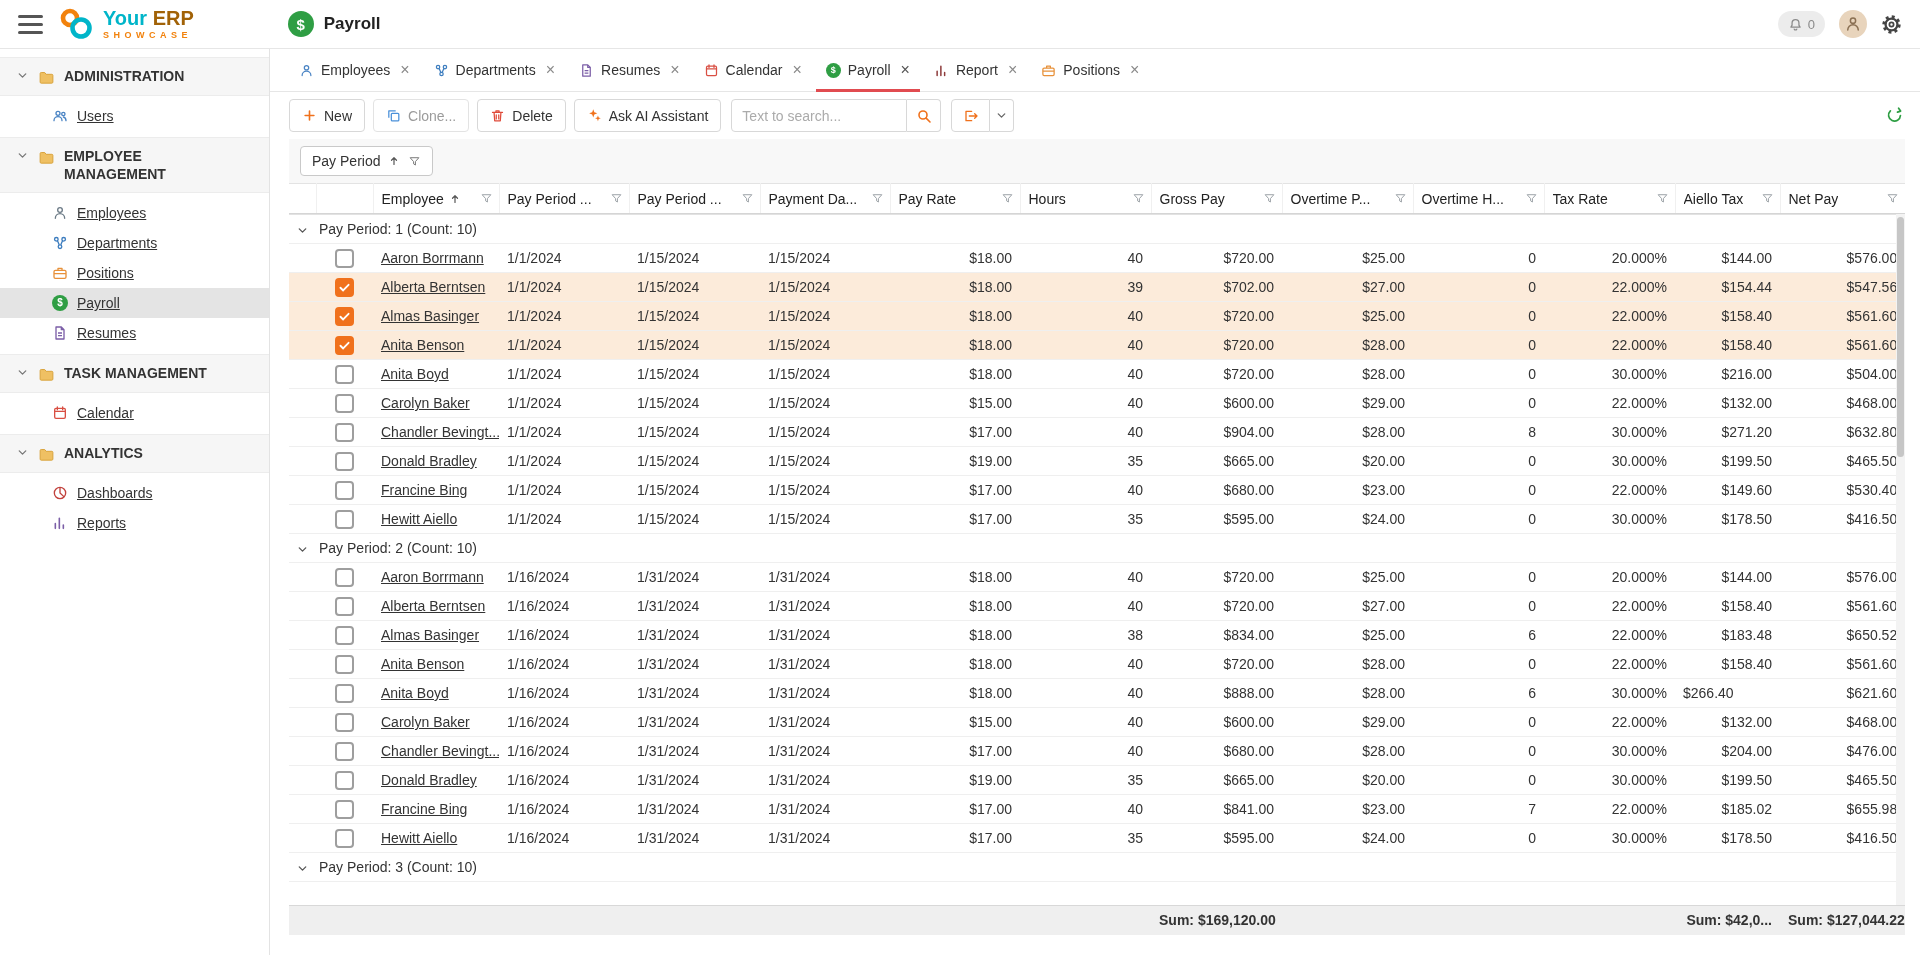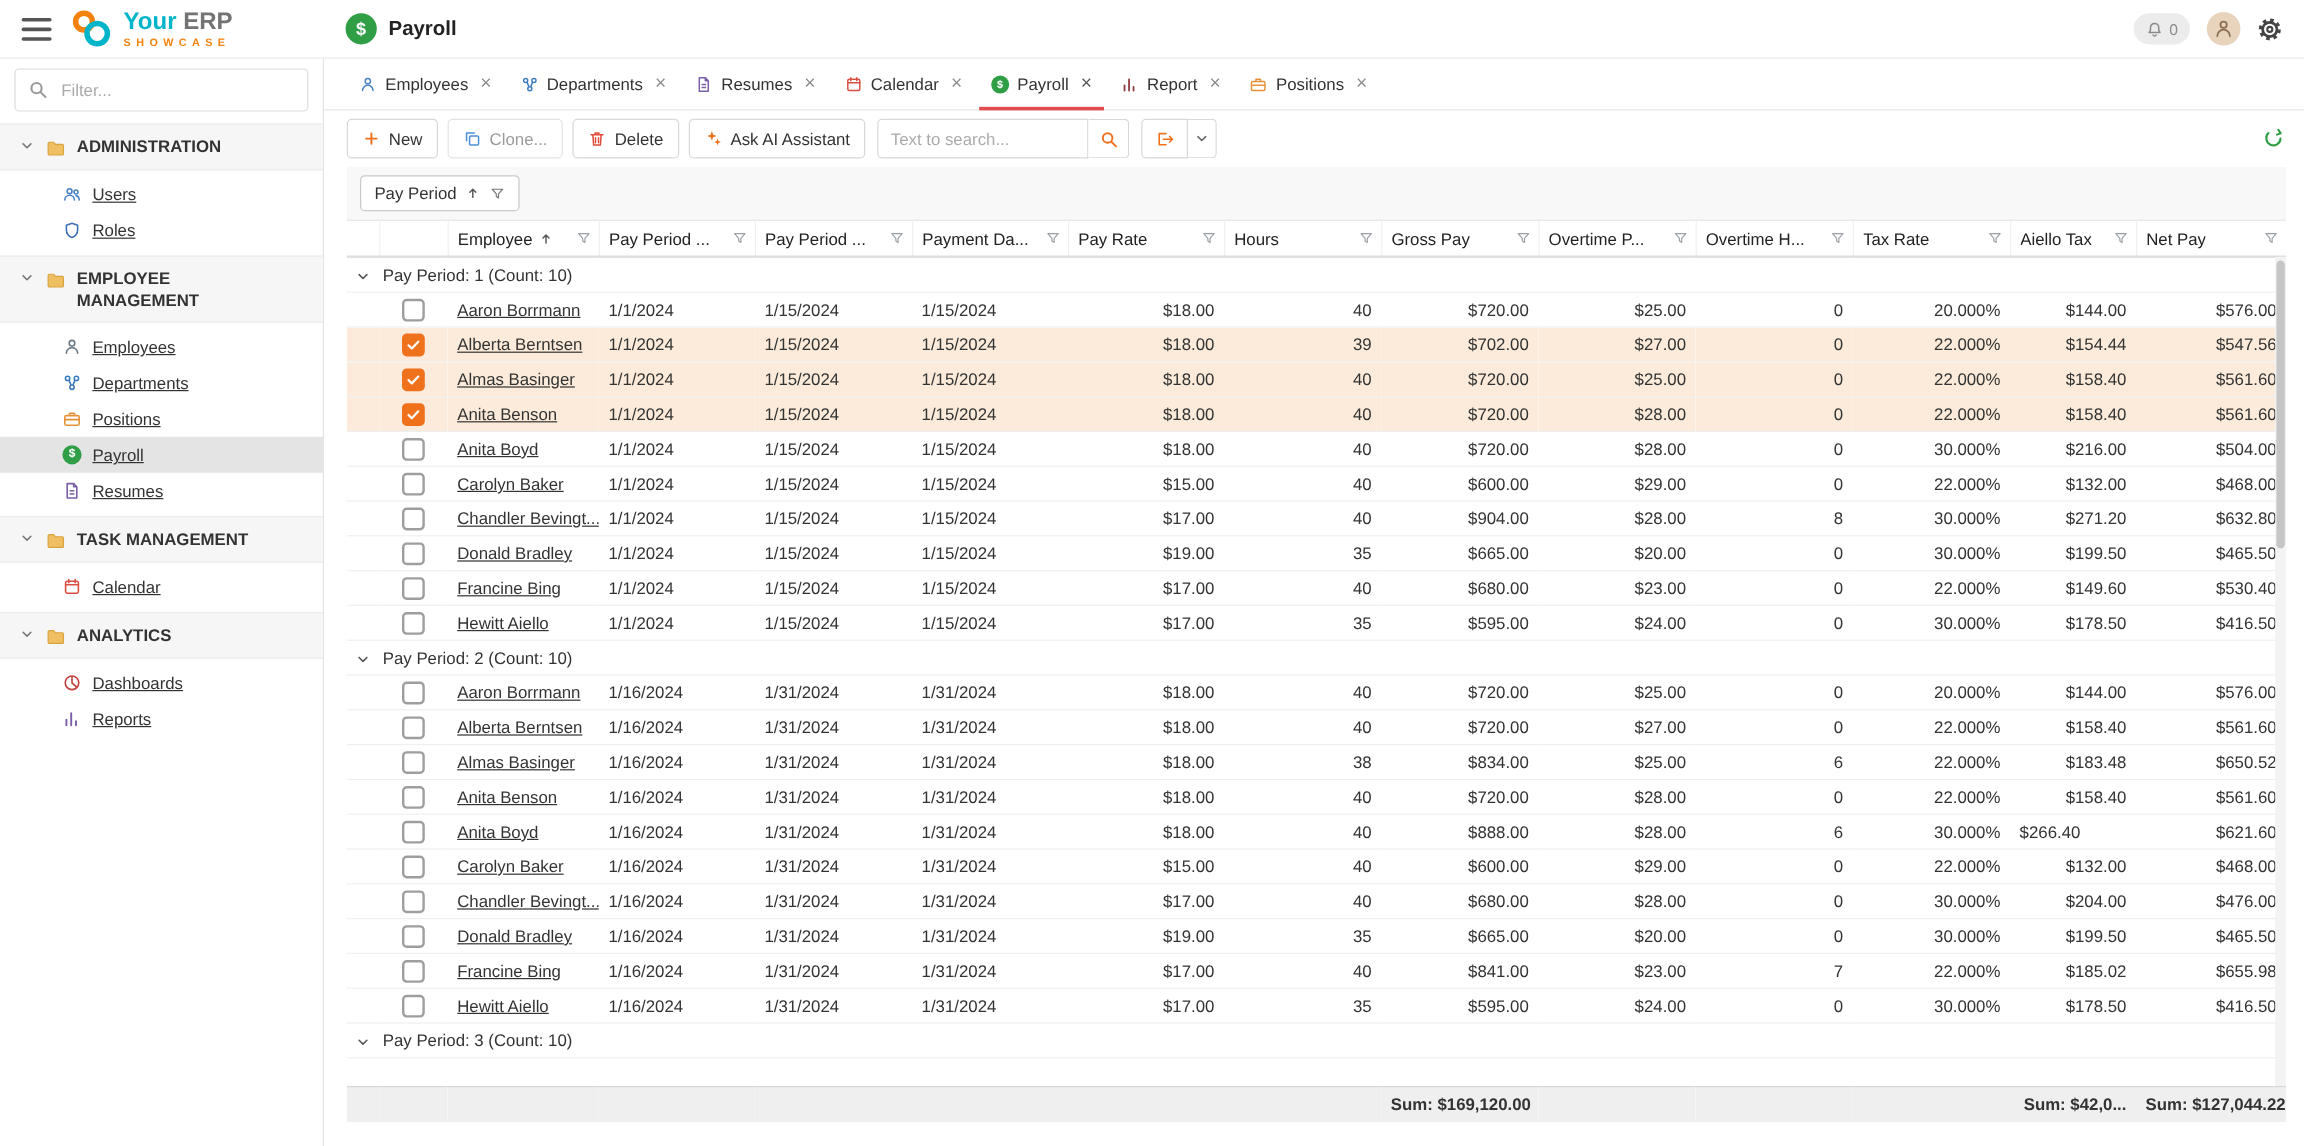--- a/index.html
+++ b/index.html
@@ -9,21 +9,21 @@
   .svgi{display:inline-block;vertical-align:middle;flex:0 0 auto}
 
   
   .topbar{height:49px;flex:0 0 auto;display:flex;align-items:center;gap:14px;
     padding:0 18px;border-bottom:1px solid #E6E6E6;background:#fff}
   .burger{width:25px;height:19px;display:flex;flex-direction:column;justify-content:space-between;cursor:pointer}
   .burger span{height:3px;background:#555;border-radius:2px}
   .logo{display:flex;align-items:center;gap:8px}
   .logo-l1{font-size:20px;font-weight:bold;line-height:1.05}
   .logo-your{color:#00B5C9}
-  .logo-erp{color:#737373}
+  .logo-erp{color:#a16207}
   .logo-l2{font-size:9px;font-weight:bold;letter-spacing:4.5px;color:#F2820D;margin-top:1px}
   .title-wrap{display:flex;align-items:center;gap:10px;margin-left:80px}
   .page-title{font-size:17px;font-weight:bold;color:#222}
   .dollar-badge{display:inline-flex;align-items:center;justify-content:center;background:#2F9E44;
     color:#fff;border-radius:50%;font-weight:bold;line-height:1;flex:0 0 auto}
   .top-right{margin-left:auto;display:flex;align-items:center;gap:14px}
   .notif-pill{height:26px;border-radius:13px;background:#ECECEC;color:#8A8A8A;display:flex;
     align-items:center;gap:5px;padding:0 10px;font-size:13px;cursor:pointer}
   .avatar{width:28px;height:28px;border-radius:50%;background:#E8D4BC;display:flex;
     align-items:center;justify-content:center;color:#8A6F52;overflow:hidden;cursor:pointer}
@@ -292,48 +292,36 @@
         <svg class="svgi" width="21" height="21" viewBox="0 0 24 24">
             <use href="#i-gear"></use>
           </svg>
       </div>
     </div>
   </header>
 
   <div class="bodyrow">
 
     <aside class="sidebar">
-      <div class="filter-box">
-        <svg class="svgi" width="17" height="17" viewBox="0 0 24 24">
-            <use href="#i-search"></use>
-          </svg>
-        <input type="text" placeholder="Filter..." style="">
-      </div>
       <div class="sections">
           <div class="section-header">
             <svg viewBox="0 0 24 24" width="13" height="13" class="svgi" style="color: rgb(119, 119, 119);">
               <use href="#i-chev-down" xlink:href="#i-chev-down"></use>
             </svg>
             <svg viewBox="0 0 24 24" width="17" height="17" class="svgi">
               <use href="#i-folder" xlink:href="#i-folder"></use>
             </svg>
             <span class="sec-label">ADMINISTRATION</span>
           </div>
           <div class="section-items">
             <div class="side-item">
               <svg viewBox="0 0 24 24" width="16" height="16" class="svgi" style="color: rgb(74, 132, 196);">
                 <use href="#i-people" xlink:href="#i-people"></use>
               </svg>
               <span class="lbl">Users</span>
-            </div>
-            <div class="side-item">
-              <svg viewBox="0 0 24 24" width="16" height="16" class="svgi" style="color: rgb(63, 111, 181);">
-                <use href="#i-shield" xlink:href="#i-shield"></use>
-              </svg>
-              <span class="lbl">Roles</span>
             </div>
           </div>
           <div class="section-header">
             <svg viewBox="0 0 24 24" width="13" height="13" class="svgi" style="color: rgb(119, 119, 119);">
               <use href="#i-chev-down" xlink:href="#i-chev-down"></use>
             </svg>
             <svg viewBox="0 0 24 24" width="17" height="17" class="svgi">
               <use href="#i-folder" xlink:href="#i-folder"></use>
             </svg>
             <span class="sec-label">EMPLOYEE MANAGEMENT</span>

